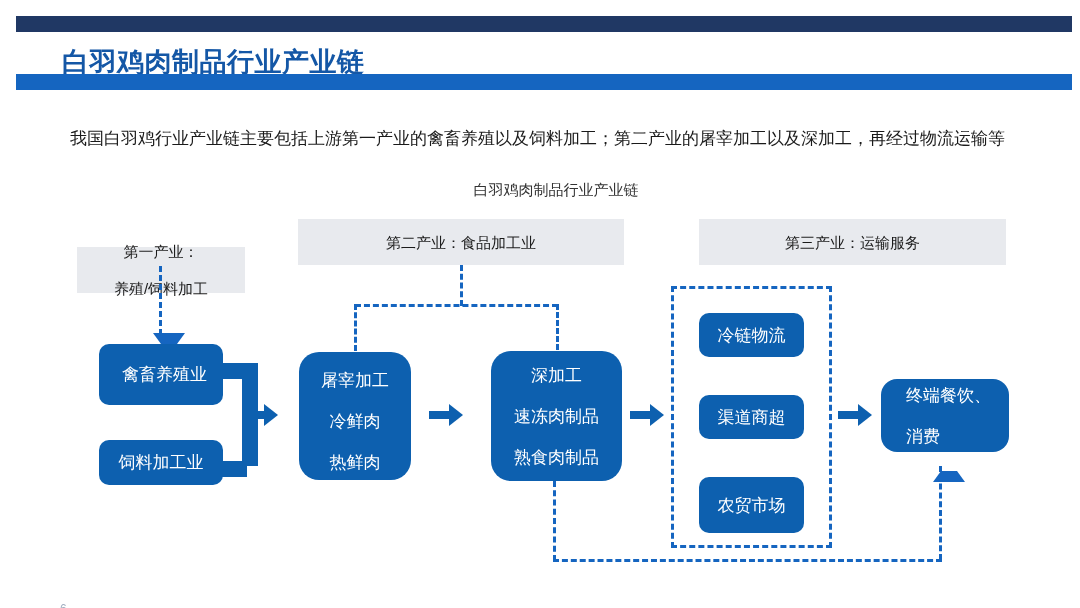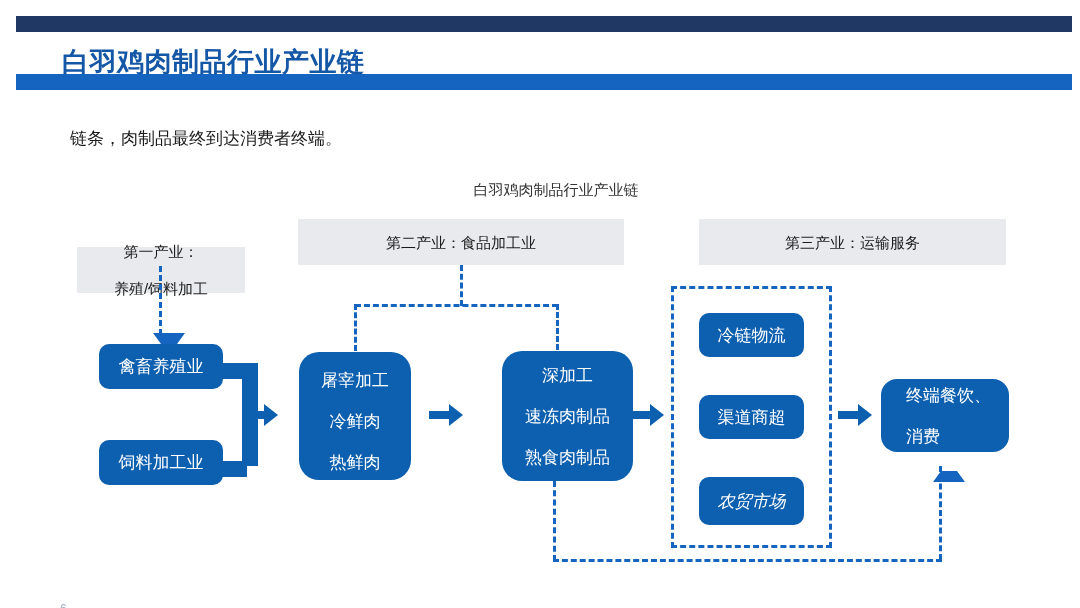--- a/index.html
+++ b/index.html
@@ -29,27 +29,27 @@
   .sec-hdr-1 { left:61px;  width:168px;margin-top:28px; }
   .sec-hdr-2 { left:282px; width:326px;text-align:right; }
   .sec-hdr-3 { left:683px; width:307px; }
 
   
   .node {
     position:absolute; background:#0d60af; color:#fff; font-size:17px;
     display:flex; flex-direction:column; align-items:center; justify-content:center;
     text-align:center; line-height:25px; border-radius:10px;
   }
-  .node-poultry  { left:83px;  top:328px; width:124px; height:45px; }
+  .node-poultry  { left:83px;  top:328px; width:124px; height:61px;align-items:flex-end; }
   .node-feed     { left:83px;  top:424px; width:124px; height:45px; }
   .node-slaughter{ left:283px; top:336px; width:112px; height:128px; border-radius:20px;justify-content:space-between; }
-  .node-deep     { left:475px; top:335px; width:131px; height:130px; border-radius:20px;margin-left:11px; }
+  .node-deep     { left:475px; top:335px; width:131px; height:130px; border-radius:20px; }
   .node-cold     { left:683px; top:297px; width:105px; height:44px; }
   .node-channel  { left:683px; top:379px; width:105px; height:44px; }
-  .node-market   { left:683px; top:461px; width:105px; height:48px;font-style:italic; }
+  .node-market   { left:683px; top:461px; width:105px; height:56px; }
   .node-terminal { left:865px; top:363px; width:128px; height:73px; border-radius:16px;
                    align-items:flex-start; text-align:left; padding-left:17px; }
 
   
   .cn { position:absolute; background:#0d60af; }
   .cn-h1 { left:205px; top:347px; width:26px; height:5px; }
   .cn-v  { left:226px; top:347px; width:5px;  height:103px; }
   .cn-h2 { left:205px; top:445px; width:26px; height:5px; }
 
   .solid-arrow { position:absolute; width:34px; height:22px; }
@@ -82,21 +82,21 @@
 </head>
 <body>
 
 <div id="slide">
 
   <div class="top-bar"></div>
   <h1 class="slide-title">白羽鸡肉制品行业产业链</h1>
   <div class="title-rule"></div>
 
   <div class="intro">
-    <div>链条，肉制品最终到达消费者终端。</div>
+    <div>我国白羽鸡行业产业链主要包括上游第一产业的禽畜养殖以及饲料加工；第二产业的屠宰加工以及深加工，再经过物流运输等</div>
   </div>
 
   <div class="diagram-title">白羽鸡肉制品行业产业链</div>
 
   <div class="sec-hdr sec-hdr-1">
     <div>第一产业：</div>
     <div>养殖/饲料加工</div>
   </div>
   <div class="sec-hdr sec-hdr-2">
     <div>第二产业：食品加工业</div>

